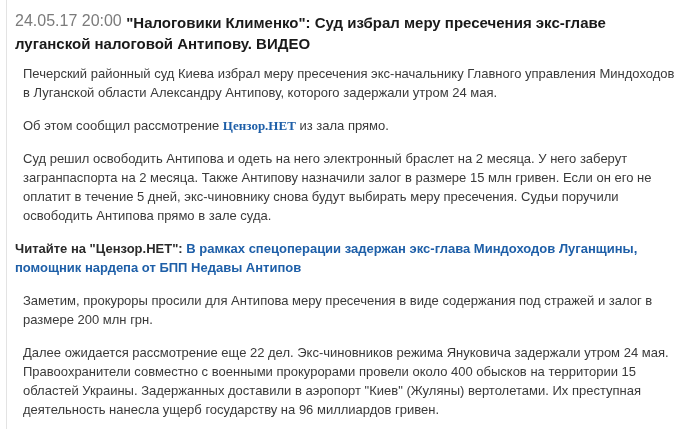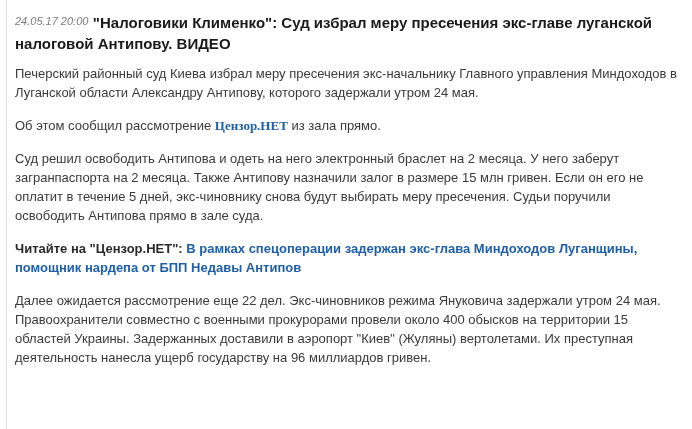--- a/index.html
+++ b/index.html
@@ -37,36 +37,35 @@
     width: 685px;
     padding: 12px 10px 0 8px;
     box-sizing: border-box;
   }
   .headline-row {
     display: block;
     margin: 0 0 10px 0;
   }
   .timestamp {
     display: inline;
-    font-size: 11px;
+    font-size: 16px;
     color: #7b7b7b;
     vertical-align: top;
     line-height: 18px;
     letter-spacing: 0px;
-    font-style: italic;
   }
   .headline {
     display: inline;
     font-size: 15px;
     font-weight: bold;
     color: #1a1a1a;
     line-height: 21px;
   }
   p.para {
-    margin: 0 0 14px 0;
+    margin: 0 0 14px 8px;
     font-size: 13px;
     line-height: 19px;
     color: #3a3a3a;
   }
   .inline-link {
     color: #1e5fa8;
     font-weight: bold;
     text-decoration: none;
     font-family: Liberation Serif, serif;
   }
@@ -99,17 +98,18 @@
     </div>
 
     <p class="para">Печерский районный суд Киева избрал меру пресечения экс-начальнику Главного управления Миндоходов в Луганской области Александру Антипову, которого задержали утром 24 мая.</p>
 
     <p class="para"><span>Об этом сообщил рассмотрение </span><a class="inline-link" href="#">Цензор.НЕТ</a><span> из зала прямо.</span></p>
 
     <p class="para">Суд решил освободить Антипова и одеть на него электронный браслет на 2 месяца. У него заберут загранпаспорта на 2 месяца. Также Антипову назначили залог в размере 15 млн гривен. Если он его не оплатит в течение 5 дней, экс-чиновнику снова будут выбирать меру пресечения. Судьи поручили освободить Антипова прямо в зале суда.</p>
 
     <p class="read-more"><span class="lead">Читайте на "Цензор.НЕТ": </span><a class="link" href="#">В рамках спецоперации задержан экс-глава Миндоходов Луганщины, помощник нардепа от БПП Недавы Антипов</a></p>
 
+    <p class="para">Заметим, прокуроры просили для Антипова меру пресечения в виде содержания под стражей и залог в размере 200 млн грн.</p>
 
     <p class="para">Далее ожидается рассмотрение еще 22 дел. Экс-чиновников режима Януковича задержали утром 24 мая. Правоохранители совместно с военными прокурорами провели около 400 обысков на территории 15 областей Украины. Задержанных доставили в аэропорт "Киев" (Жуляны) вертолетами. Их преступная деятельность нанесла ущерб государству на 96 миллиардов гривен.</p>
 
   </div>
 </div>
 
 </body></html>

